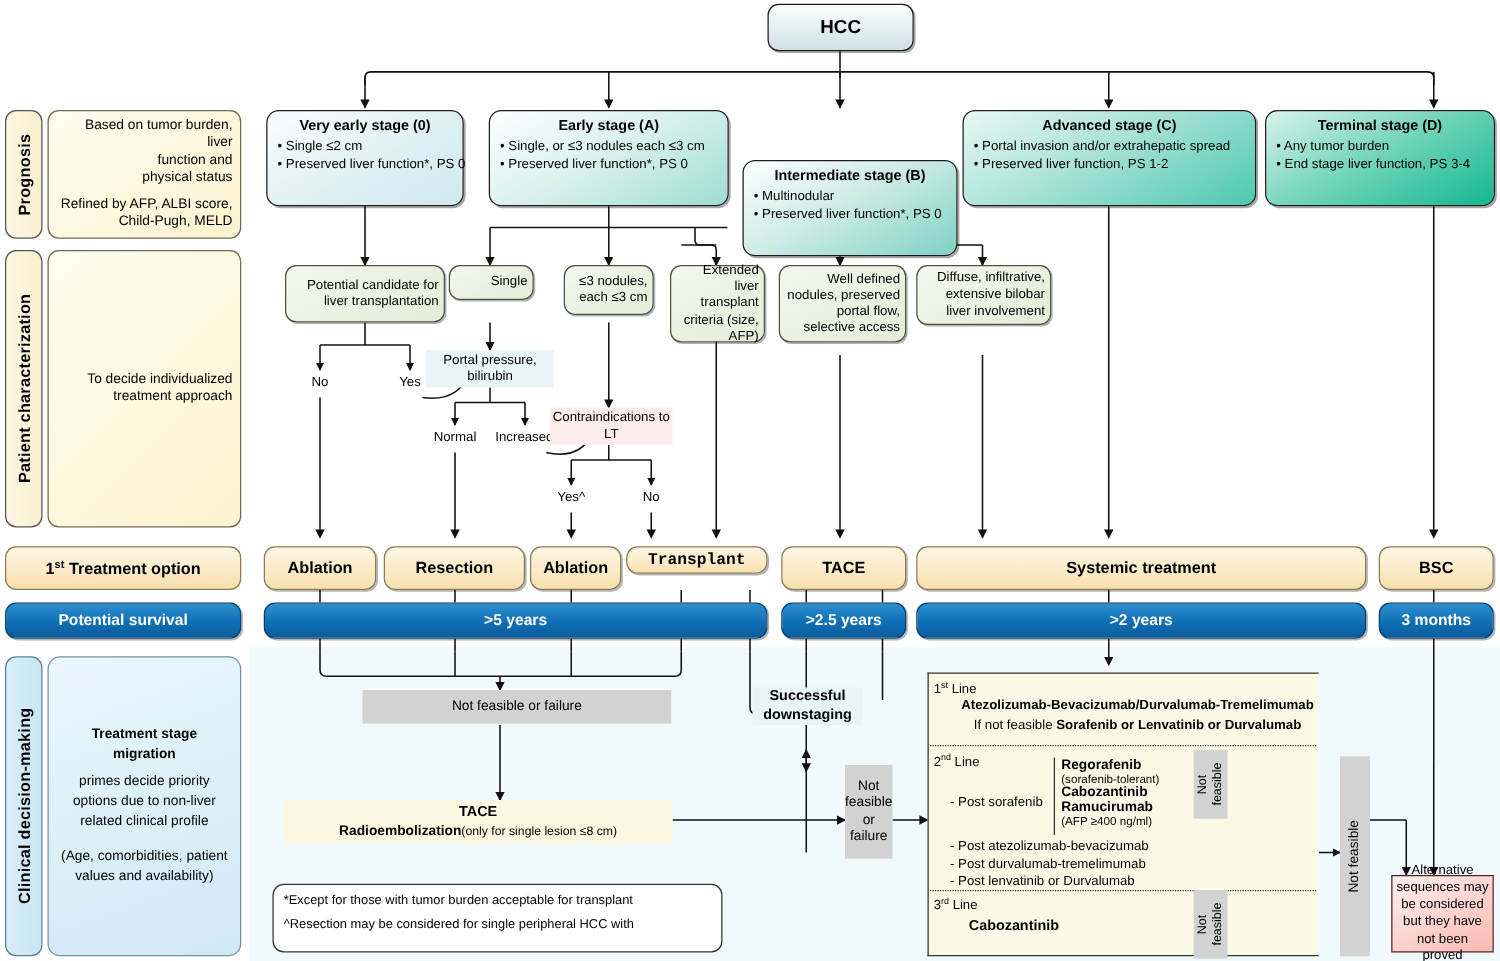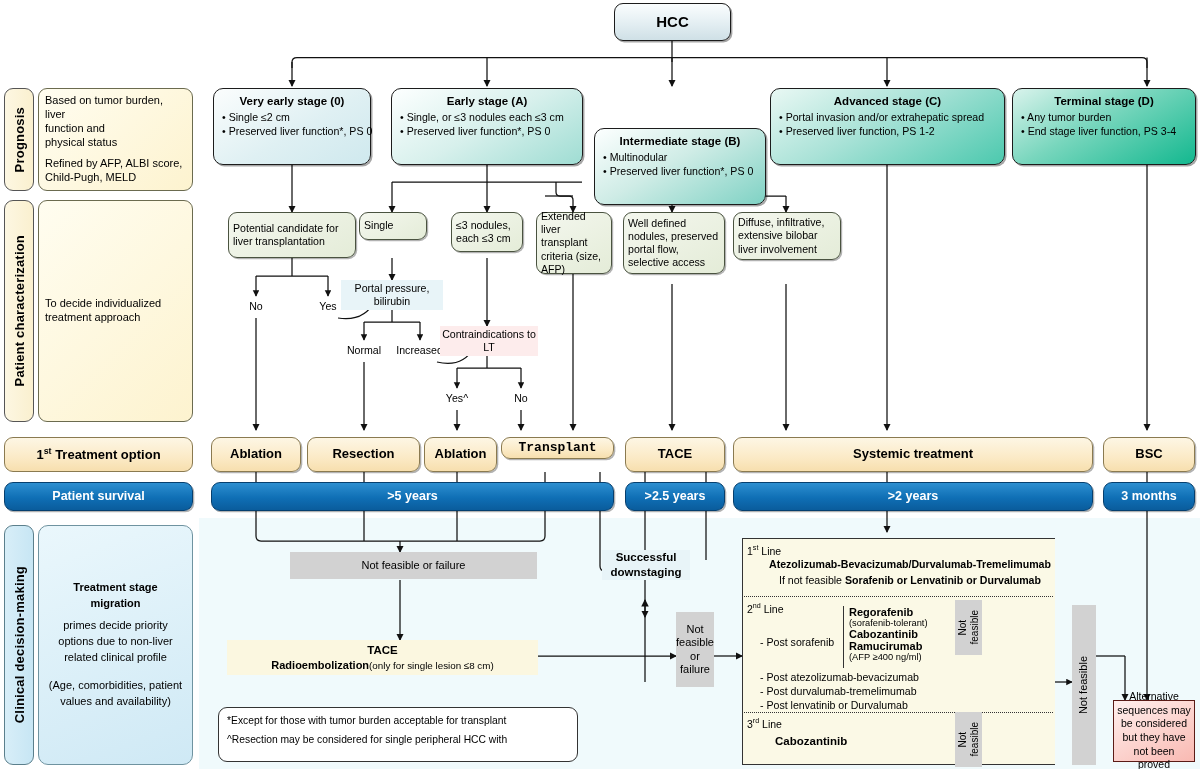--- a/index.html
+++ b/index.html
@@ -10,21 +10,21 @@
     font-family:"Liberation Sans", sans-serif;
     font-size:11px; color:#000;
   }
   #root { position:absolute; inset:0; }
   .abs { position:absolute; }
 
   
   .rbox {
     position:absolute; border:1.4px solid #333; border-radius:9px;
     display:flex; flex-direction:column; justify-content:center;
-    text-align:left; line-height:1.25;
+    text-align:right; line-height:1.25;
   }
   .sidelabel {
     position:absolute; border:1.4px solid #555; border-radius:9px;
     background:linear-gradient(to right,#fdf7e2,#faf0cf);
     display:flex; align-items:center; justify-content:center;
   }
   .sidelabel span {
     writing-mode:vertical-rl; transform:rotate(180deg);
     font-weight:bold; font-size:13px; letter-spacing:.2px;
   }
@@ -399,21 +399,21 @@
     <span>TACE</span>
   </div>
   <div class="rbox tx" style="left:733px; top:437px; width:360px; height:35px;">
     <span>Systemic treatment</span>
   </div>
   <div class="rbox tx" style="left:1103px; top:437px; width:92px; height:35px;">
     <span>BSC</span>
   </div>
 
   <div class="rbox surv" style="left:4px; top:482px; width:189px; height:29px;">
-    <span>Patient survival</span>
+    <span>Potential survival</span>
   </div>
   <div class="rbox surv" style="left:211px; top:482px; width:403px; height:29px;">
     <span>&gt;5 years</span>
   </div>
   <div class="rbox surv" style="left:625px; top:482px; width:100px; height:29px;">
     <span>&gt;2.5 years</span>
   </div>
   <div class="rbox surv" style="left:733px; top:482px; width:360px; height:29px;">
     <span>&gt;2 years</span>
   </div>

